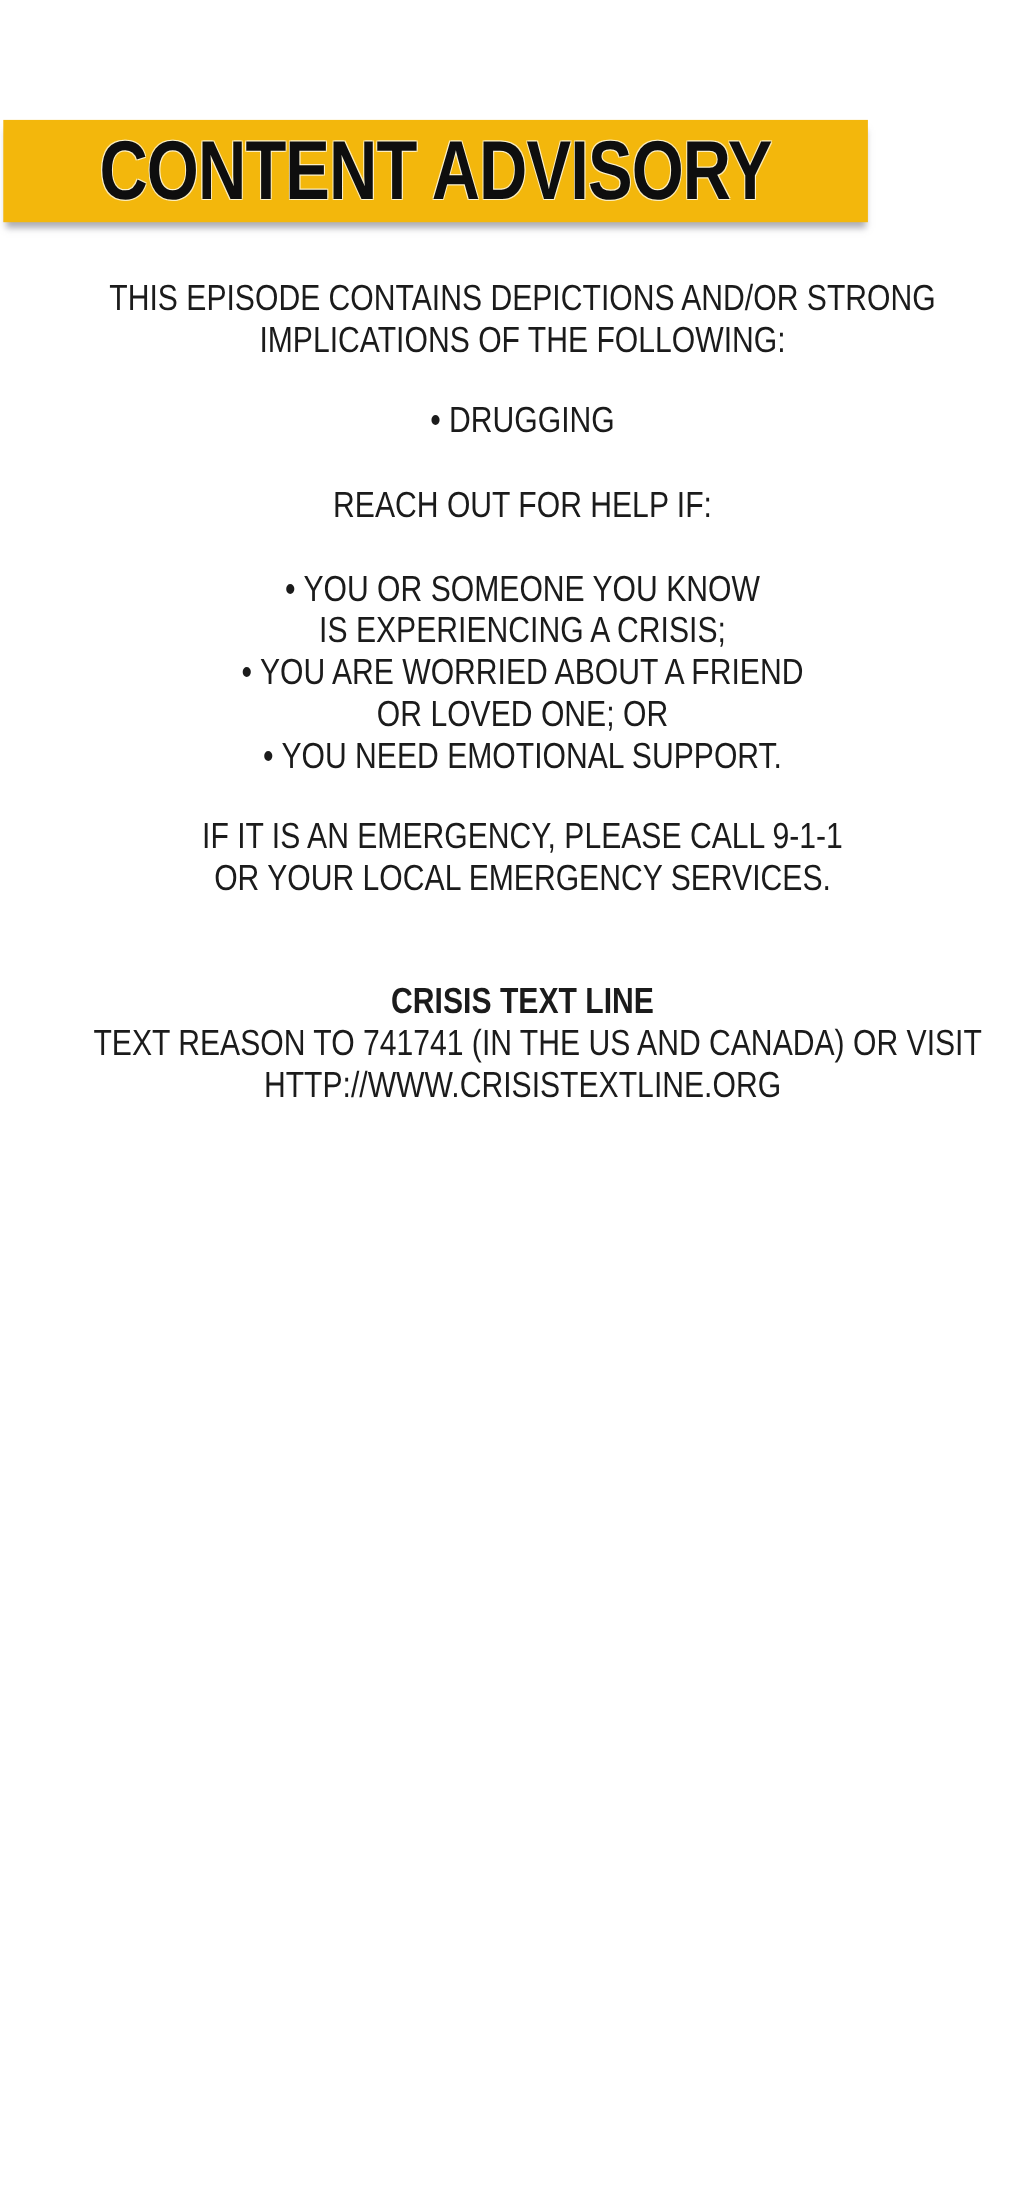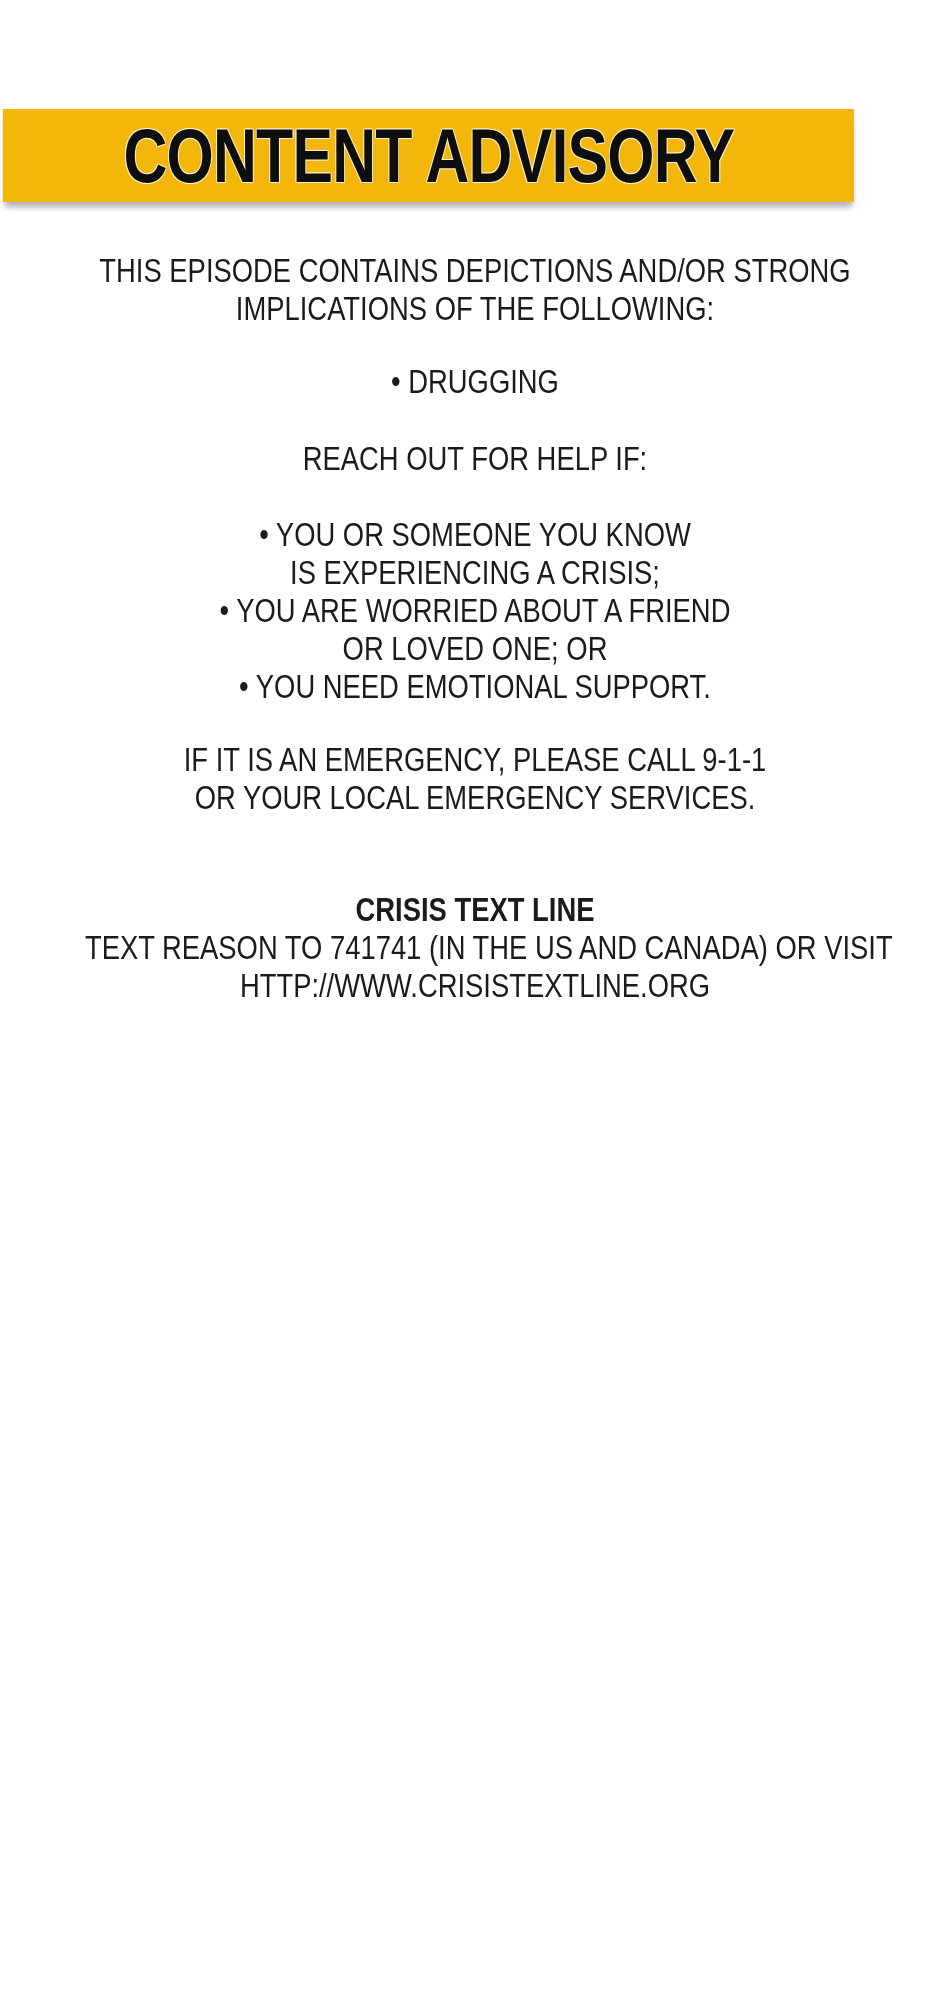--- a/index.html
+++ b/index.html
@@ -14,21 +14,21 @@
     background: #ffffff;
     overflow: hidden;
     font-family: "Liberation Sans", sans-serif;
   }
 
   
   .banner {
     position: absolute;
     left: 3px;
     top: 109px;
-    width: 851px;
+    width: 786px;
     height: 93px;
     background: #f3b70c;
     box-shadow: 0 7px 6px -2px rgba(108, 108, 120, 0.55);
     display: flex;
     align-items: center;
     justify-content: center;
   }
   .banner-title {
     font-size: 76px;
     font-weight: 700;

